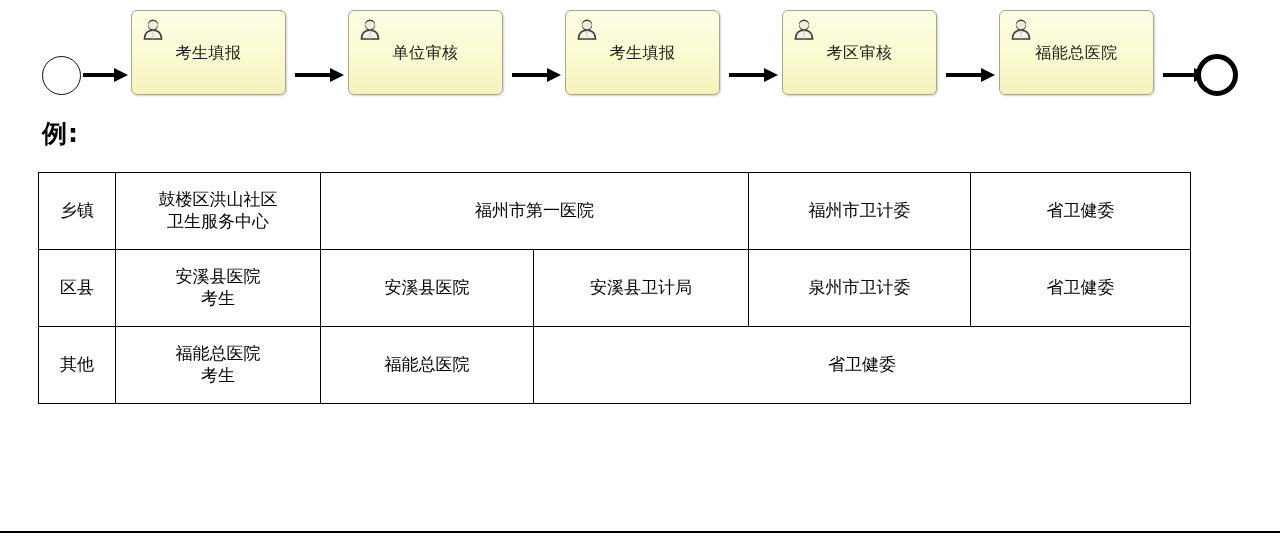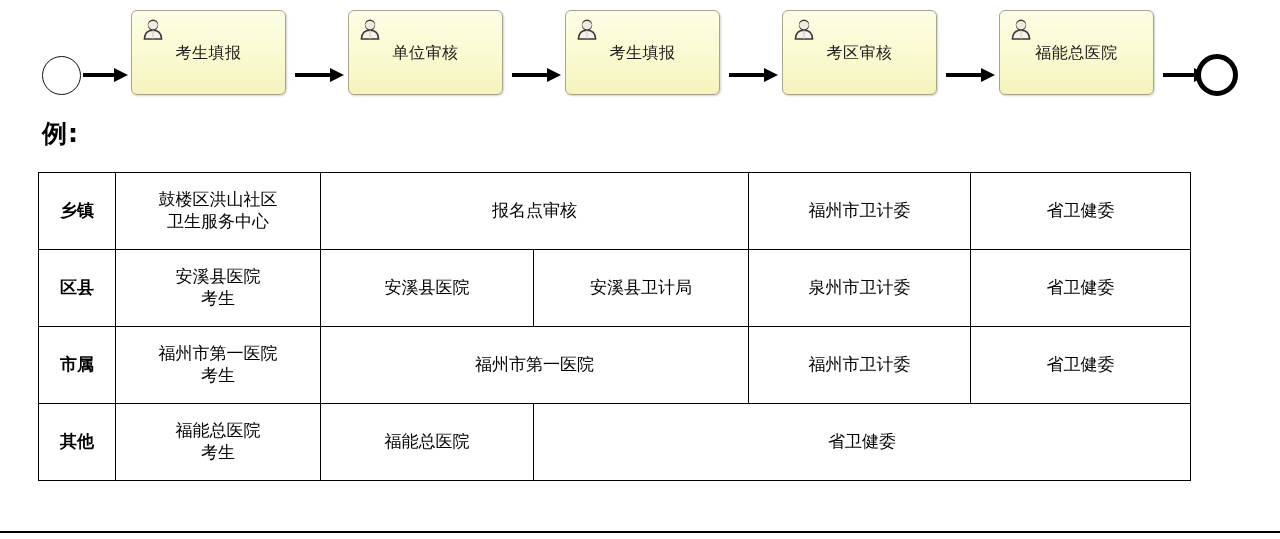--- a/index.html
+++ b/index.html
@@ -54,21 +54,21 @@
     background:#fff;
   }
   table#example-table td{
     border:1.6px solid #000;
     text-align:center;vertical-align:middle;
     font-size:17px;color:#000;line-height:1.28;
     font-family:"DejaVu Sans","Liberation Sans",sans-serif;
     padding:4px 3px;
     word-break:keep-all;
   }
-  td.cat{font-weight:bold;font-size:17px;}
+  td.cat{font-weight:normal;font-size:17px;}
   .c1{width:77px;}.c2{width:205px;}.c3{width:213px;}
   .c4{width:215px;}.c5{width:222px;}.c6{width:220px;}
   tr.r1 td,tr.r3 td,tr.r4 td{height:68px;}
   tr.r2 td,tr.r5 td{height:68px;}
 
   
   #page-rule{position:absolute;left:0;top:531px;width:1280px;height:2px;background:#000;}
 </style>
 </head>
 <body>
@@ -169,39 +169,32 @@
         <col class="c2">
         <col class="c3">
         <col class="c4">
         <col class="c5">
         <col class="c6">
     </colgroup>
     <tbody>
       <tr class="r1">
         <td class="cat">乡镇</td>
         <td>鼓楼区洪山社区<br>卫生服务中心</td>
-        <td colspan="2">报名点审核</td>
+        <td colspan="2">福州市第一医院</td>
         <td>福州市卫计委</td>
         <td>省卫健委</td>
       </tr>
       <tr class="r2">
         <td class="cat">区县</td>
         <td>安溪县医院<br>考生</td>
         <td>安溪县医院</td>
         <td>安溪县卫计局</td>
         <td>泉州市卫计委</td>
         <td>省卫健委</td>
       </tr>
-      <tr class="r3">
-        <td class="cat">市属</td>
-        <td>福州市第一医院<br>考生</td>
-        <td colspan="2">福州市第一医院</td>
-        <td>福州市卫计委</td>
-        <td>省卫健委</td>
-      </tr>
       <tr class="r5">
         <td class="cat">其他</td>
         <td>福能总医院<br>考生</td>
         <td>福能总医院</td>
         <td colspan="3">省卫健委</td>
       </tr>
     </tbody>
   </table>
 </div>
 

